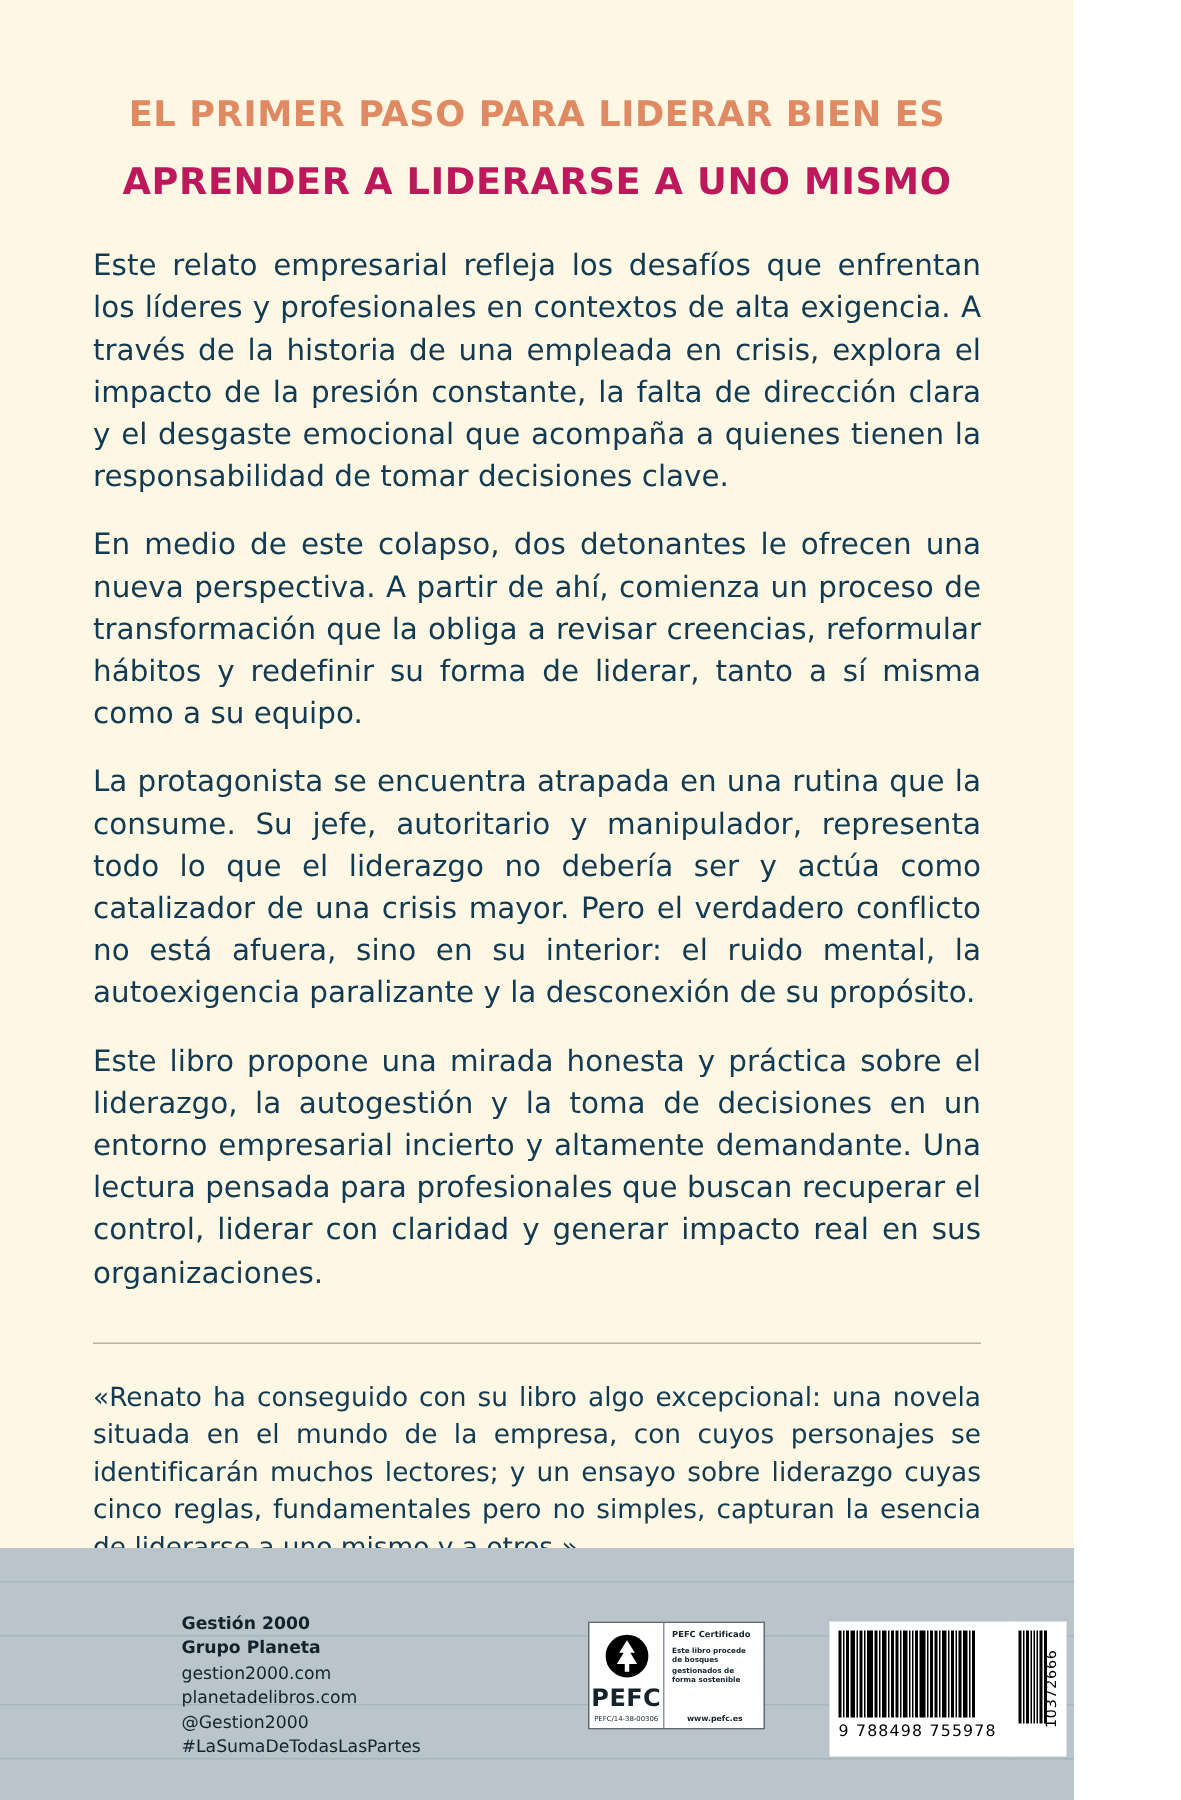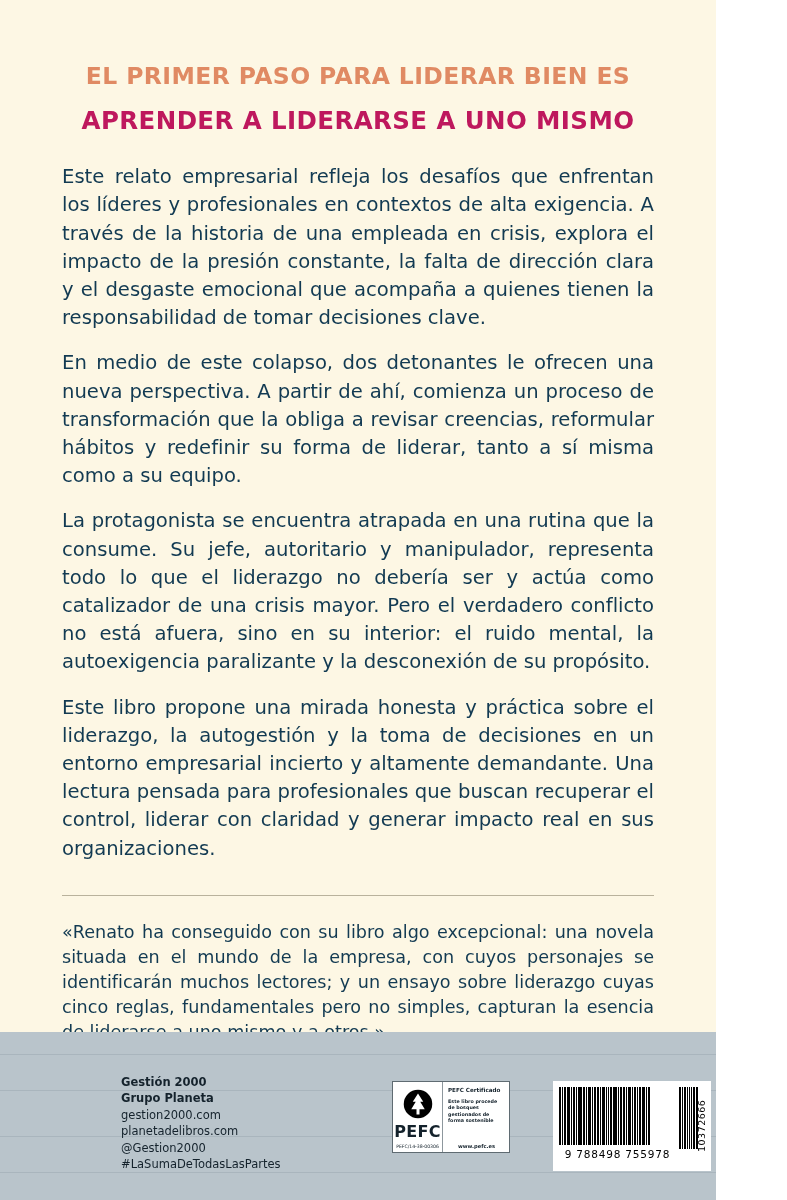--- a/index.html
+++ b/index.html
@@ -232,21 +232,21 @@
     background: #000;
     height: 100%;
     margin-right: 1px;
   }
   .isbn-digits {
     font-family: "DejaVu Sans", sans-serif;
     font-size: 10.5px;
     letter-spacing: 0.8px;
     color: #000;
     margin-top: 3px;
-    text-align: right;
+    text-align: left;
   }
   .barcode-side {
     width: 36px;
     border-left: 1px solid #ffffff;
     position: relative;
     display: flex;
     align-items: center;
     justify-content: center;
   }
   .side-bars {

